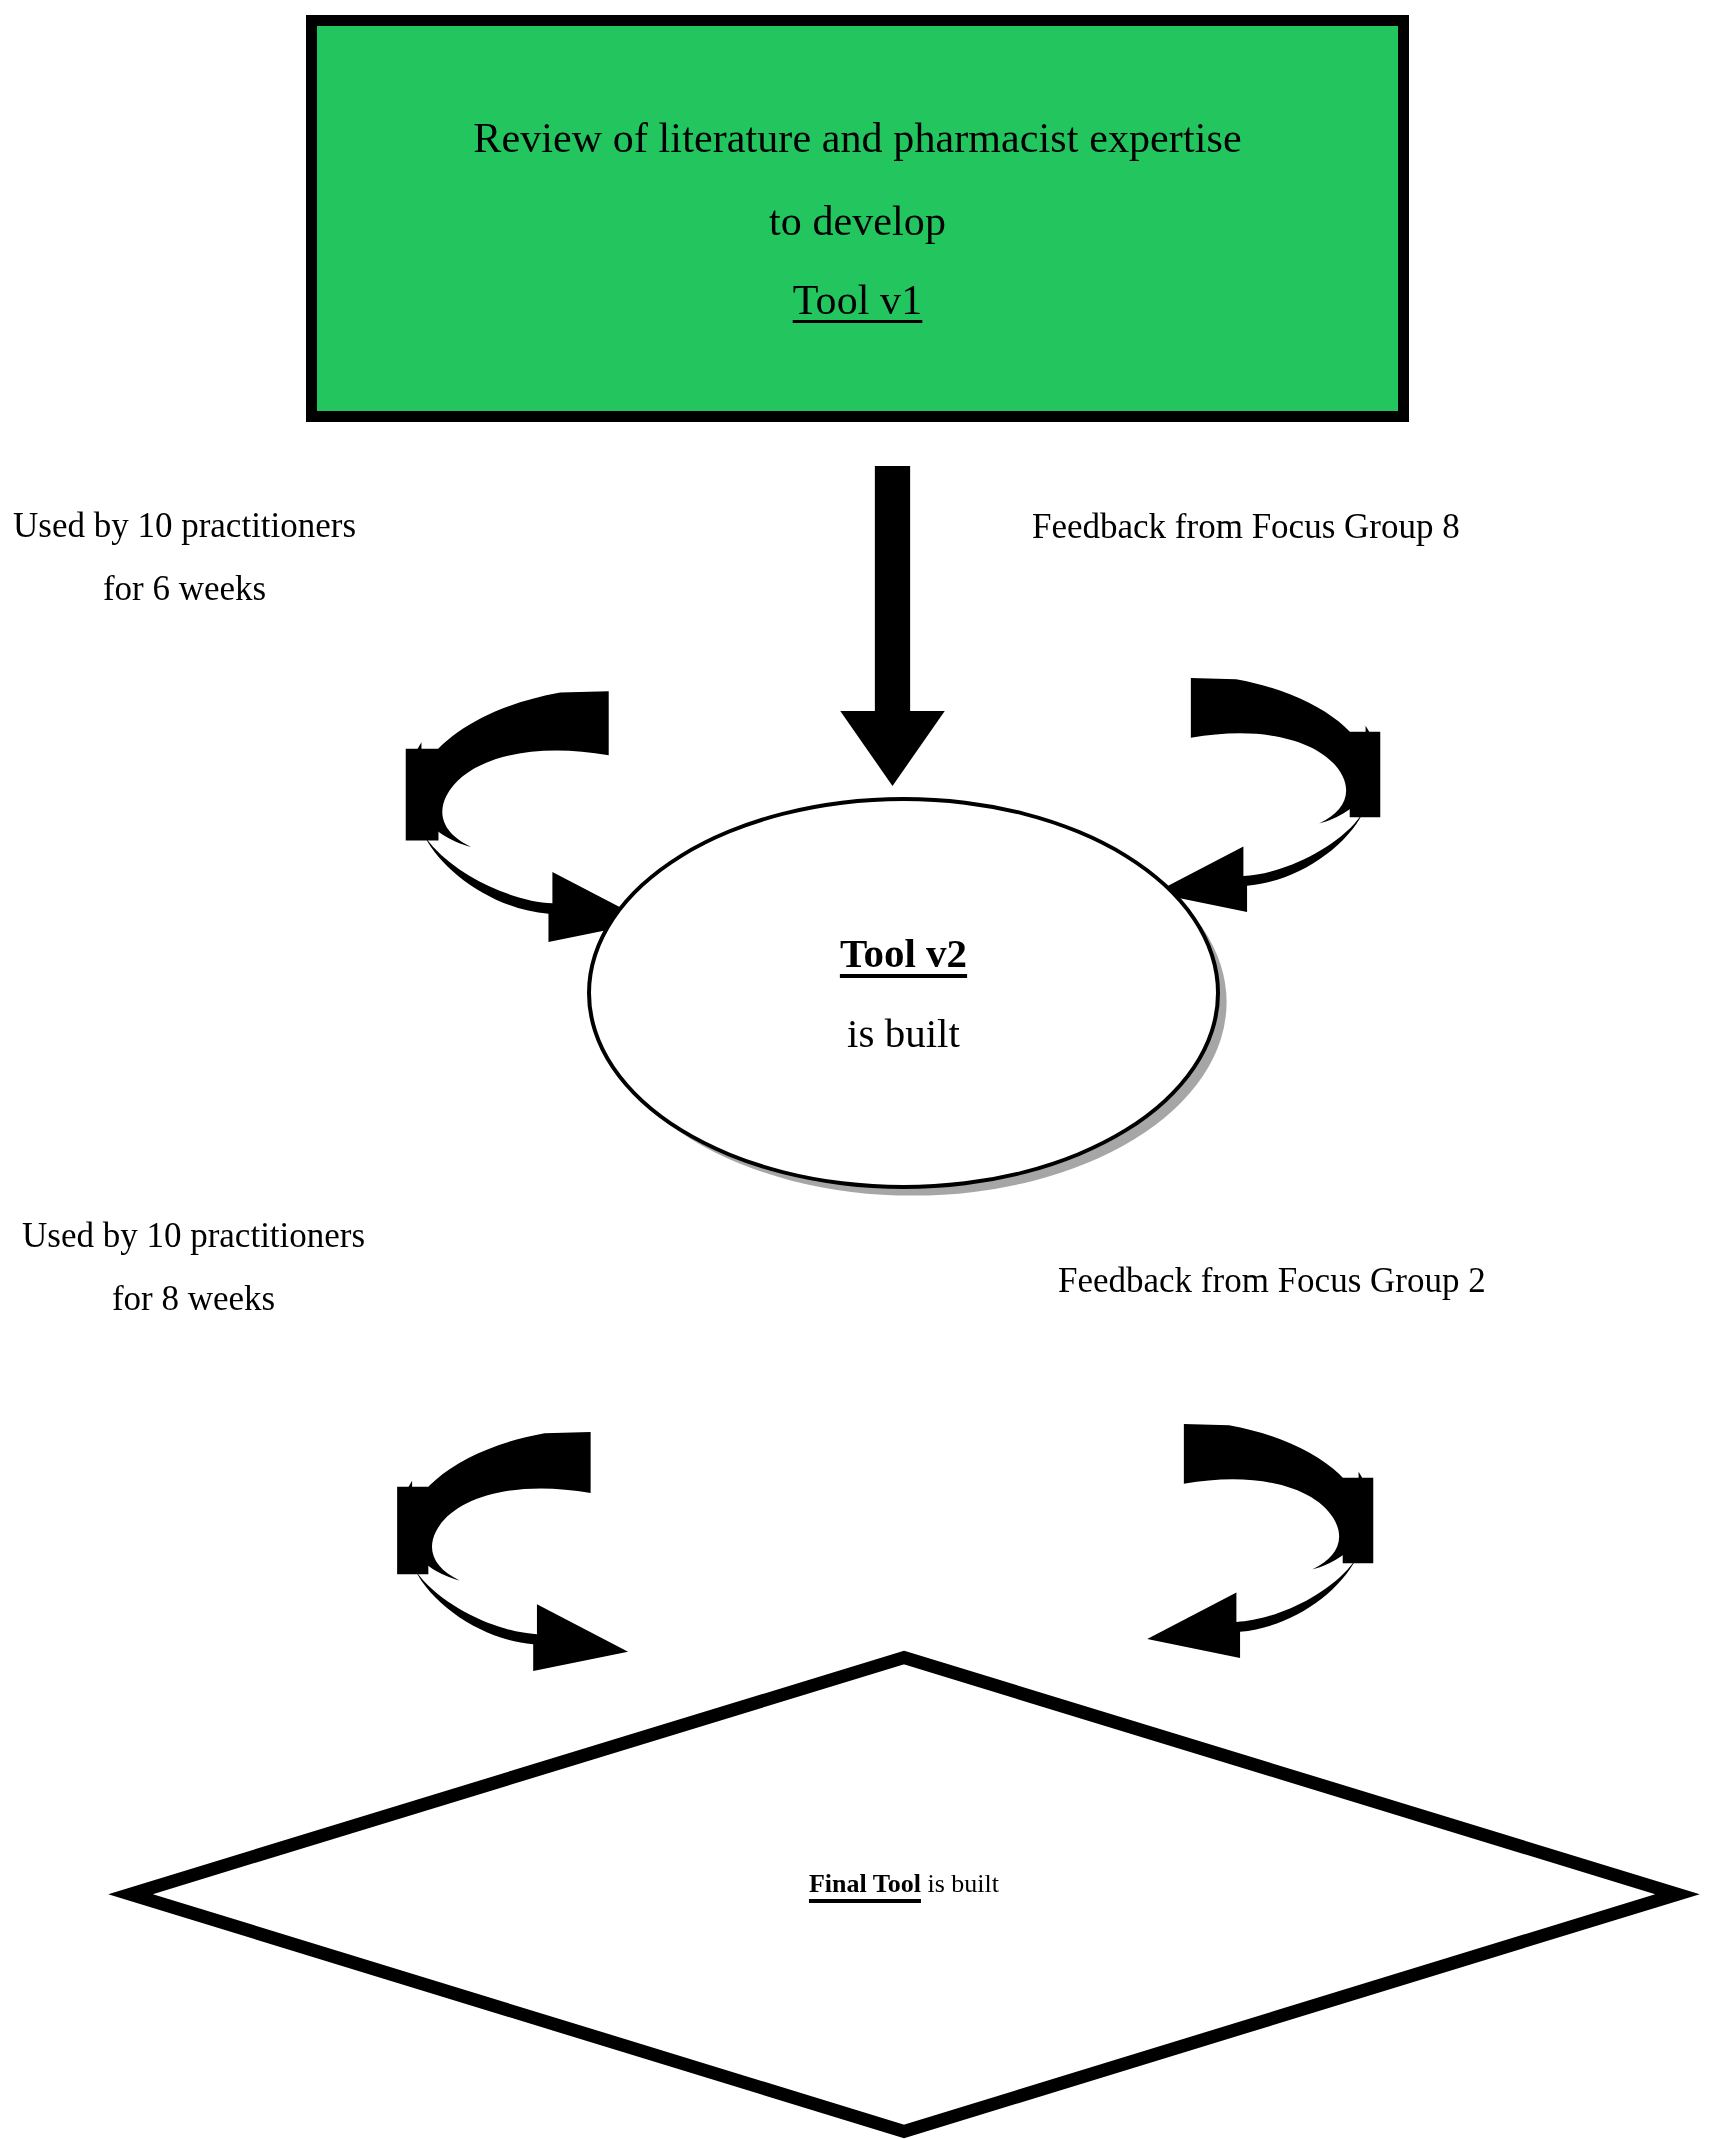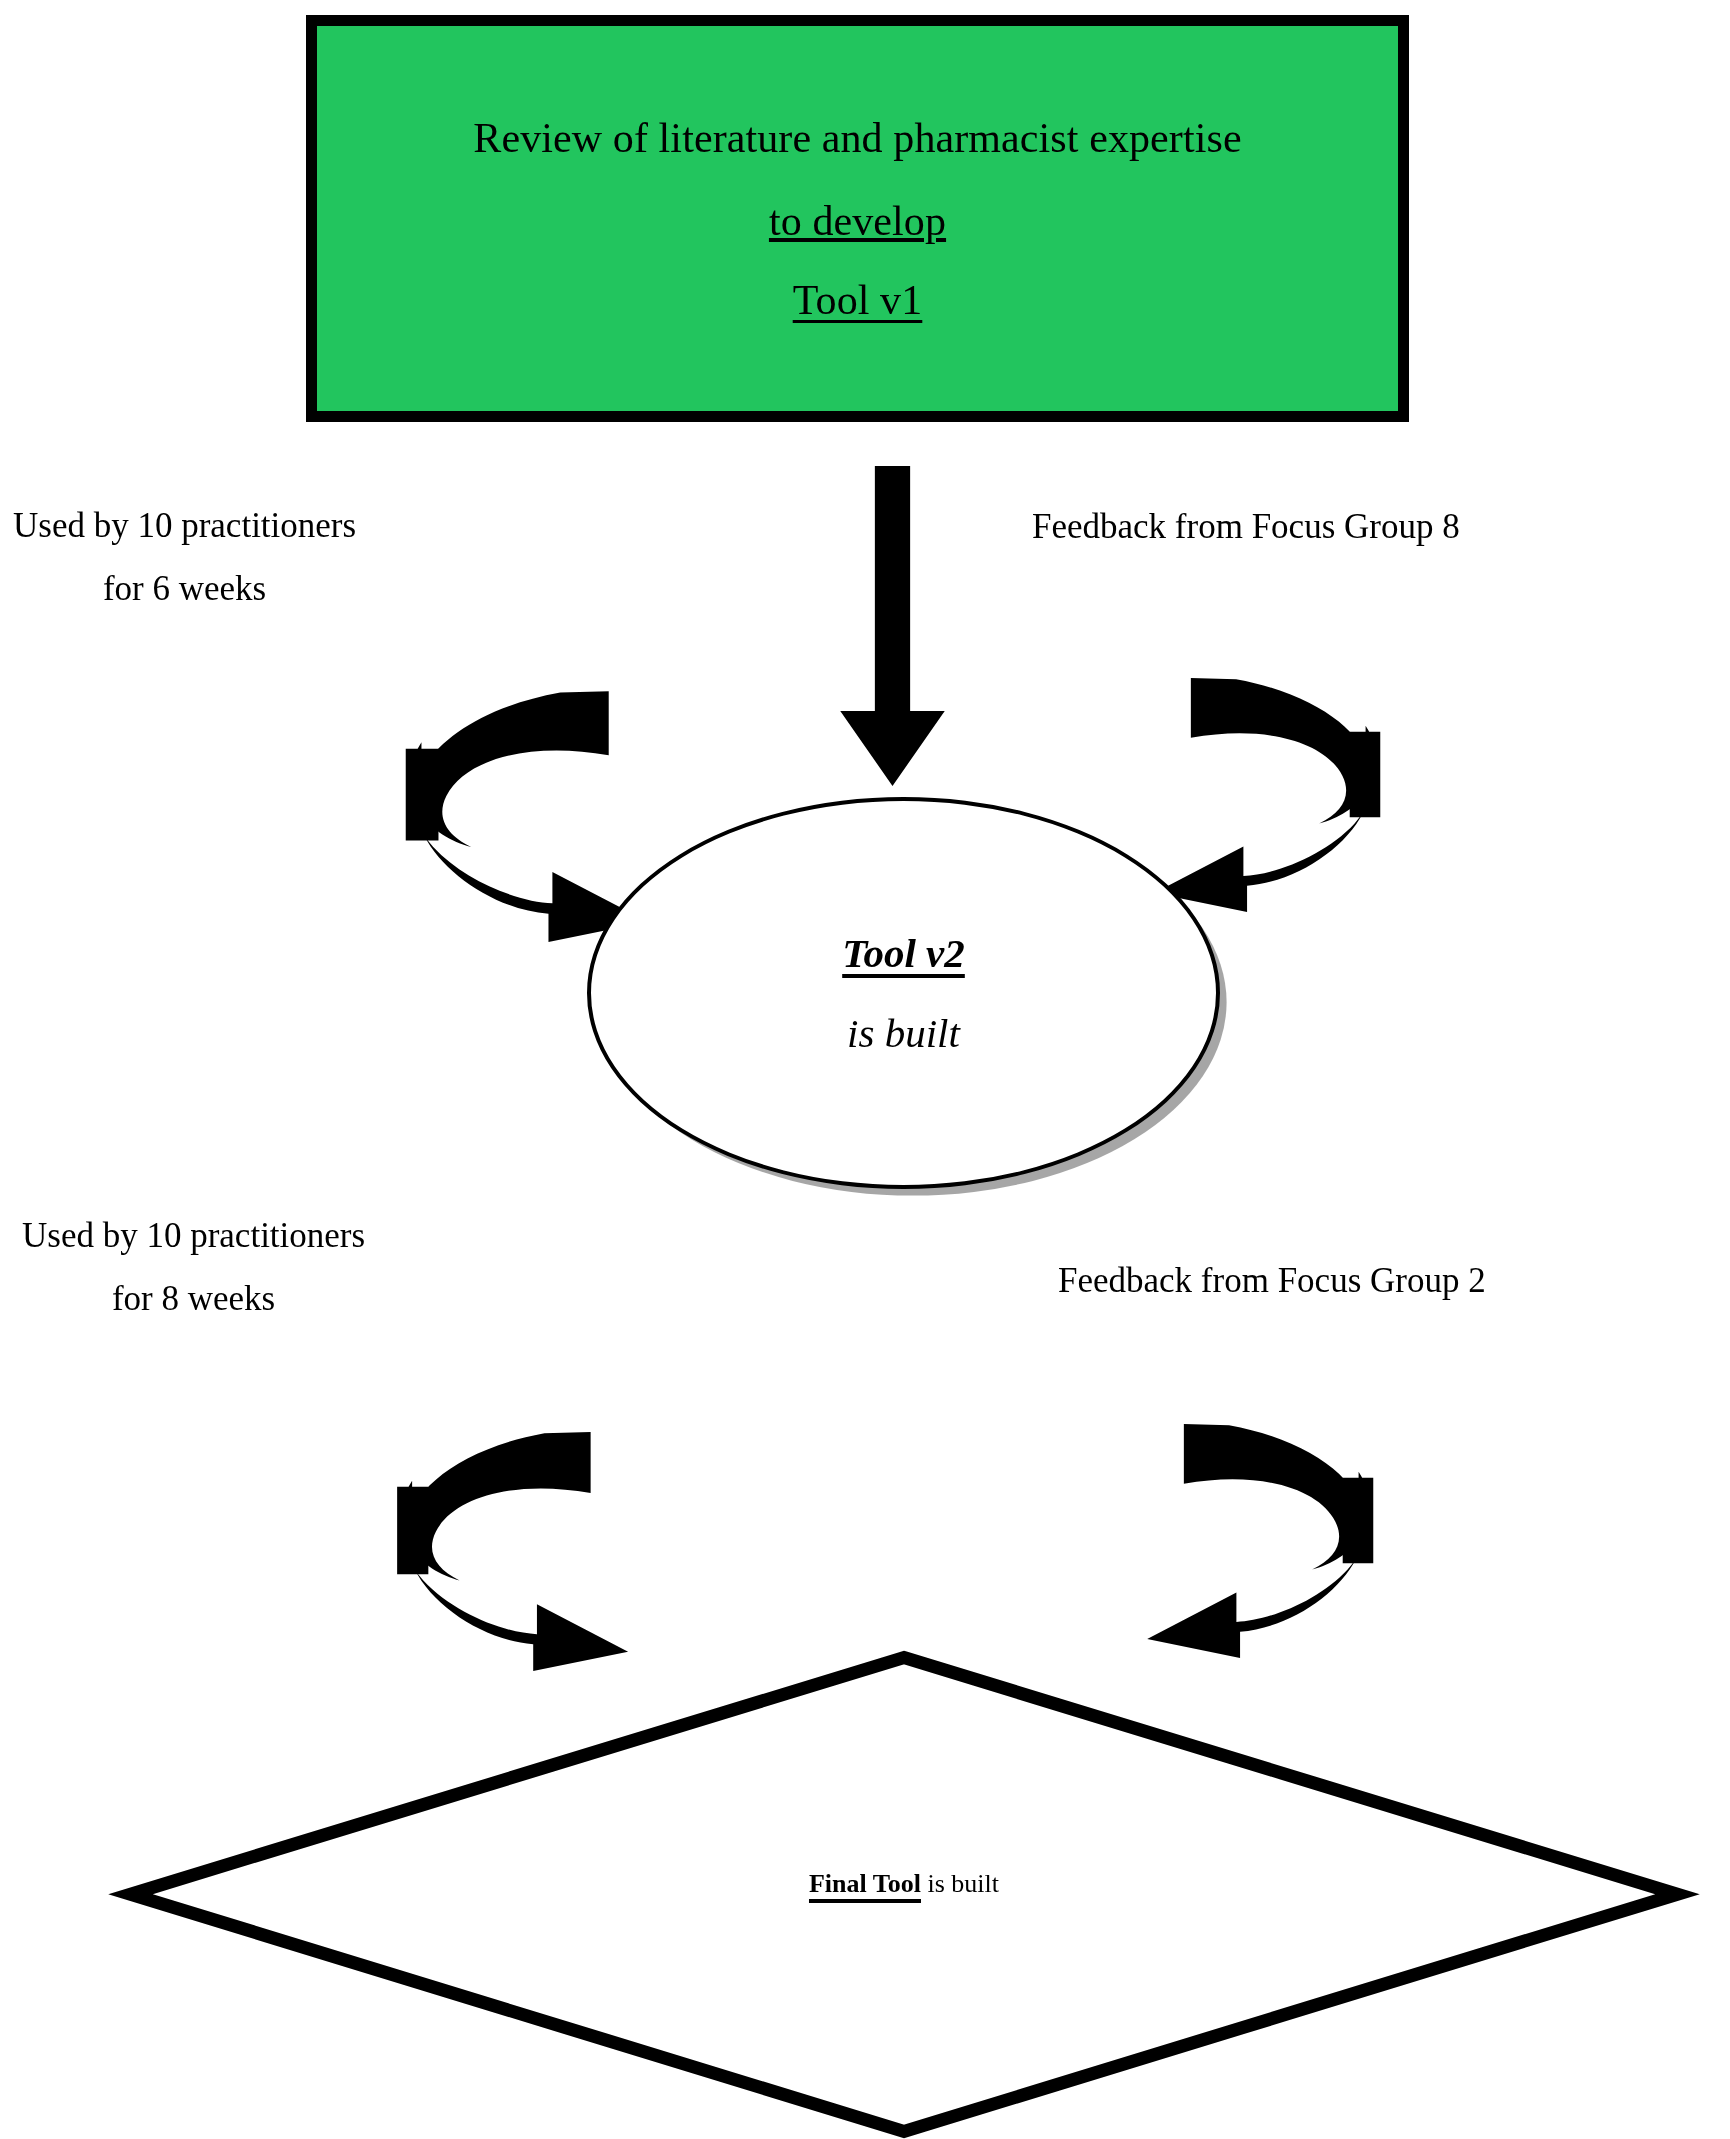--- a/index.html
+++ b/index.html
@@ -35,21 +35,21 @@
     justify-content: center;
   }
   .rect-line {
     font-size: 42px;
     line-height: 1.0;
     text-align: center;
     white-space: nowrap;
     letter-spacing: 0.1px;
   }
   .rect-line.l1 { margin-bottom: 41px; }
-  .rect-line.l2 { margin-bottom: 37px; text-decoration: underline; }
+  .rect-line.l2 { margin-bottom: 37px; }
   .rect-line.l3 {
     font-weight: normal;
     text-decoration: underline;
     text-underline-offset: 5.9px;
     text-decoration-thickness: 3.3px;
   }
 
   
   .ellipse-node {
     position: absolute;
@@ -59,21 +59,20 @@
     height: 392px;
     box-sizing: border-box;
     border: 4.6px solid #000000;
     border-radius: 50%;
     background: #ffffff;
     box-shadow: 9.2px 9.2px 0 -2.6px rgba(150,150,150,0.85);
     display: flex;
     flex-direction: column;
     align-items: center;
     justify-content: center;
-    font-style: italic;
   }
   .ellipse-line { font-size: 41px; line-height: 1.0; text-align:center; white-space: nowrap; }
   .ellipse-line.l1 {
     font-weight: bold;
     text-decoration: underline;
     text-underline-offset: 7.2px;
     text-decoration-thickness: 3.9px;
     margin-bottom: 39px;
   }
 

